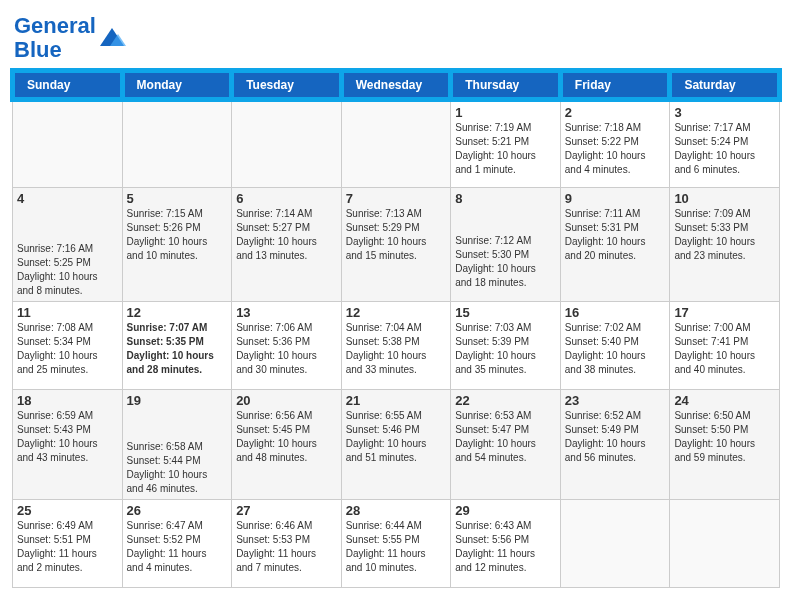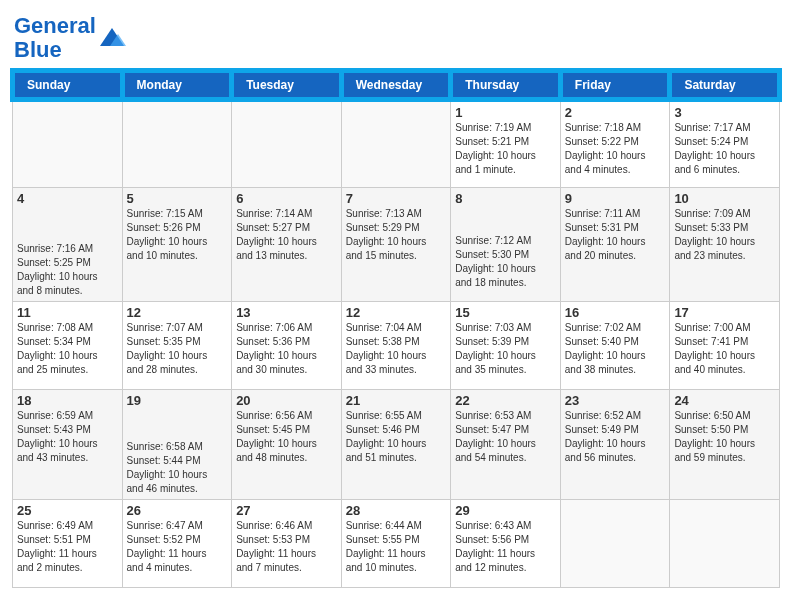--- a/index.html
+++ b/index.html
@@ -206,21 +206,21 @@
       <tr>
         <td>
           <span class="day-number">11</span>
           <div class="day-info" style="white-space: pre-line;">Sunrise: 7:08 AM
 Sunset: 5:34 PM
 Daylight: 10 hours
 and 25 minutes.</div>
         </td>
         <td>
           <span class="day-number">12</span>
-          <div class="day-info" style="white-space: pre-line;">Sunrise: 7:07 AM
+          <div class="day-info" style="white-space: pre-line; font-weight: bold;">Sunrise: 7:07 AM
 Sunset: 5:35 PM
 Daylight: 10 hours
 and 28 minutes.</div>
         </td>
         <td>
           <span class="day-number">13</span>
           <div class="day-info" style="white-space: pre-line;">Sunrise: 7:06 AM
 Sunset: 5:36 PM
 Daylight: 10 hours
 and 30 minutes.</div>

